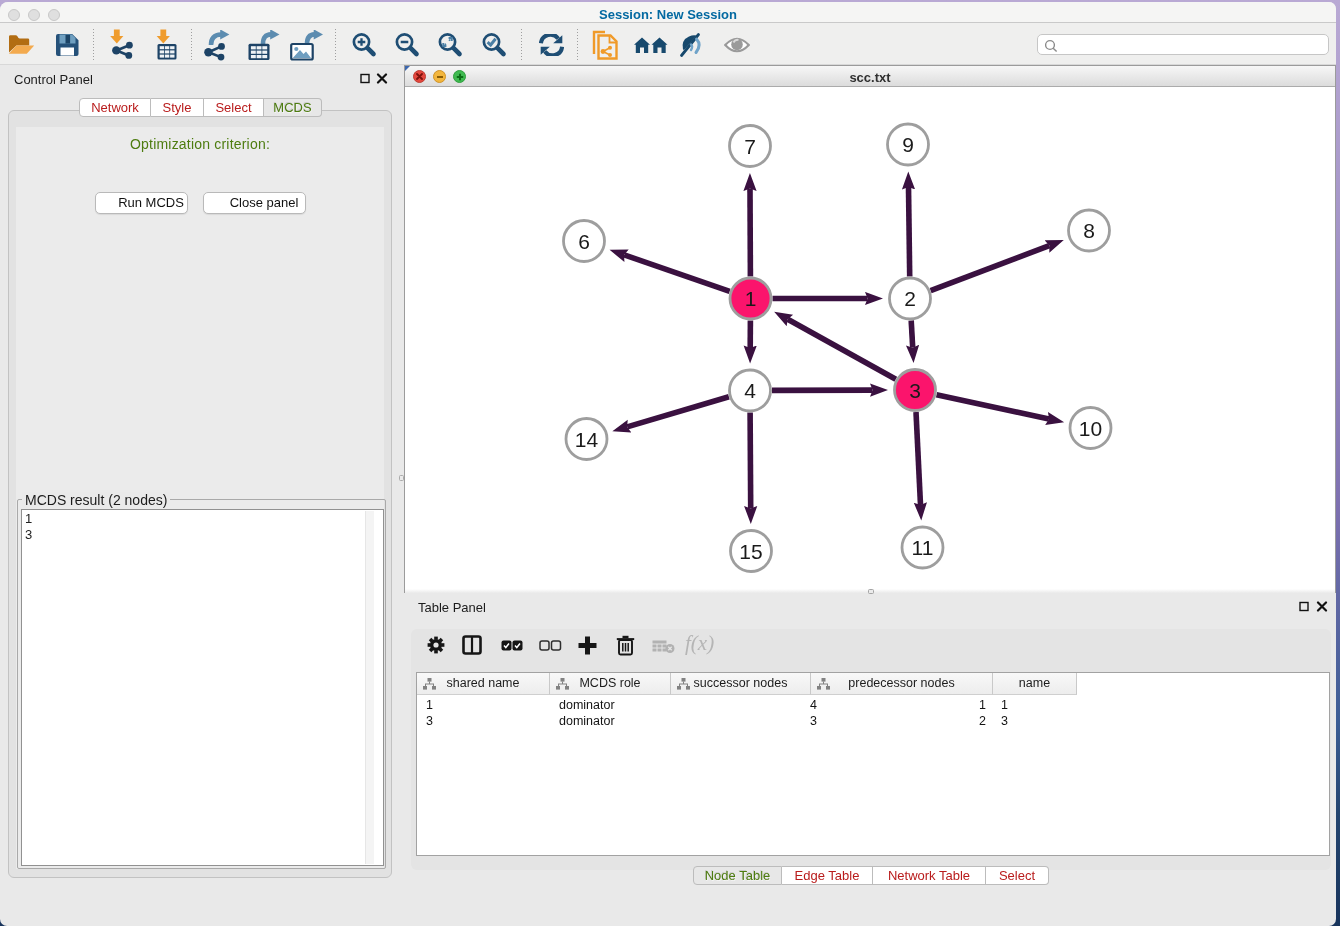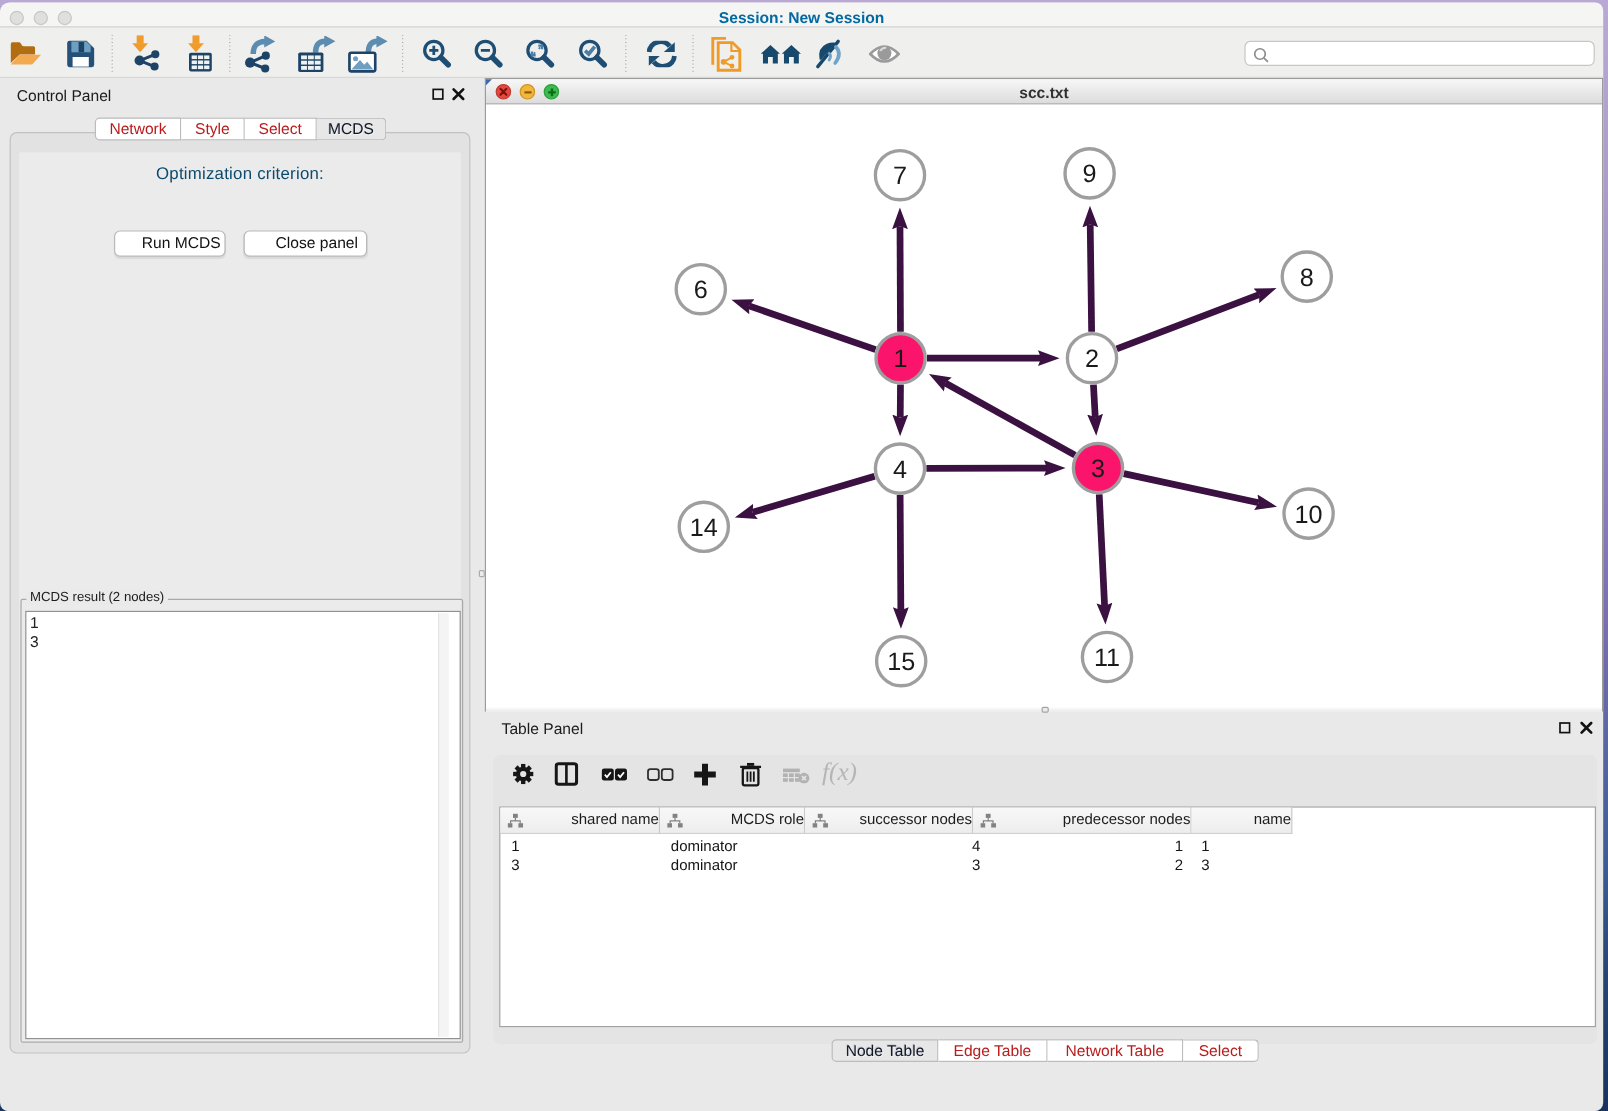--- a/index.html
+++ b/index.html
@@ -21,44 +21,44 @@
 #toolbar { position:absolute; left:0; top:23px; width:1336px; height:42px; background:#efefee; border-bottom:1px solid #d8d8d8; }
 .sep { position:absolute; top:6px; height:31px; width:1px; background-image:linear-gradient(#9f9f9f 33%, rgba(0,0,0,0) 0%); background-size:1px 3px; }
 #searchbox { position:absolute; left:1037px; top:11px; width:292px; height:21px; background:#fff; border:1px solid #c6c6c6; border-radius:5px; }
 
 
 #cp-title { position:absolute; left:14px; top:72px; font-size:13px; color:#1c1c1c; }
 #cp-tabs { position:absolute; left:79px; top:98px; height:19px; display:flex; z-index:3; }
 .tab { height:19px; font-size:13px; color:#b91c1c; background:#fff; border:1px solid #bcbcbc; border-left:none; text-align:center; line-height:18px; }
 .tab.first { border-left:1px solid #bcbcbc; border-radius:4px 0 0 4px; }
 .tab.last { border-radius:0 4px 4px 0; }
-.tab.selgray { background:#e7e7e7; color:#0f172a; text-shadow:-0.6px -0.6px 0 #cccccc, 0.6px 0.6px 0 #f5f5f5; }
+.tab.selgray { background:#e7e7e7; color:#4d7c0f; text-shadow:-0.6px -0.6px 0 #cccccc, 0.6px 0.6px 0 #f5f5f5; }
 #cp-outer { position:absolute; left:8px; top:110px; width:384px; height:768px; border:1px solid #c2c2c2; border-radius:6px; background:#e2e2e2; }
 #cp-inner { position:absolute; left:16px; top:127px; width:368px; height:742px; background:#ebebeb; }
-#optlabel { position:absolute; left:0px; top:136px; width:400px; text-align:center; font-size:14px; letter-spacing:0.2px; color:#0c4a6e; }
+#optlabel { position:absolute; left:0px; top:136px; width:400px; text-align:center; font-size:14px; letter-spacing:0.2px; color:#4d7c0f; }
 #combo { position:absolute; left:44px; top:160px; width:310px; height:21px; background:#fff; border:1px solid #b9b9b9; border-radius:5px; font-size:14px; color:#111; line-height:19px; padding-left:12px; box-shadow:0 1px 1px rgba(0,0,0,0.08); }
 .btn { position:absolute; height:22px; background:#fff; border:1px solid #b9b9b9; border-radius:5px; font-size:13px; color:#111; text-align:center; line-height:20px; box-shadow:0 1px 1px rgba(0,0,0,0.08);padding-left:19px; }
 #fieldset { position:absolute; left:17px; top:499px; width:369px; height:370px; border:1px solid #a9a9a9; border-radius:2px; }
-#fieldlegend { position:absolute; left:4px; top:-8px; background:#eaeaea; padding:0 3px; font-size:11px; color:#1c1c1c; }
+#fieldlegend { position:absolute; left:4px; top:-8px; background:#eaeaea; padding:0 3px; font-size:14px; color:#1c1c1c; }
 #resultbox { position:absolute; left:3px; top:9px; width:363px; height:357px; background:#fff; border:1px solid #919191; font-size:13px; color:#222; padding:1px 0 0 3px; line-height:15.5px; }
 #resultscroll { position:absolute; right:9px; top:1px; bottom:1px; width:9px; background:#f4f4f4; border-left:1px solid #e6e6e6; }
 
 
 #frame { position:absolute; left:404px; top:65px; width:932px; height:528px; border:1px solid #9b9b9b; border-bottom:none; background:#fff; }
 #frame-tb { position:absolute; left:0; top:0; width:930px; height:21px; background:linear-gradient(#f7f7f7,#dcdcdc); border-bottom:1px solid #ababab; }
 #frame-title { position:absolute; width:100%; text-align:center; top:4px; font-size:13px; font-weight:bold; color:#303030; }
 .wbtn { position:absolute; top:4px; width:13px; height:13px; border-radius:50%; }
 
 
 #tp-title { position:absolute; left:418px; top:600px; font-size:13px; color:#1c1c1c; }
 #tp-outer { position:absolute; left:411px; top:629px; width:920px; height:241px; background:#e4e4e4; border-radius:6px; }
 #tp-toolbar { position:absolute; left:417px; top:624px; width:913px; height:41px; }
 #tableview { position:absolute; left:416px; top:672px; width:914px; height:184px; background:#fff; border:1px solid #a2a2a2; }
 .th { position:absolute; top:0px; height:22px; background:linear-gradient(#f8f8f8,#ededed); border-right:1px solid #c9c9c9; border-bottom:1px solid #cfcfcf; font-size:12.5px; color:#1c1c1c; }
-.th .lbl { position:absolute; top:3px; width:100%; text-align:right; }
+.th .lbl { position:absolute; top:3px; width:100%; text-align:center; }
 .cell { position:absolute; font-size:12.5px; color:#141414; }
 #tp-tabs { position:absolute; left:693px; top:866px; height:20px; display:flex; }
 #statusbar { position:absolute; left:0; top:887px; width:1336px; height:38px; border-top:1px solid #d2d2d2; background:#ececec; }
 #listbtn { position:absolute; left:10px; top:12px; width:29px; height:20px; background:#fdfdfd; border:1px solid #a6a6a6; border-radius:2px; }
 #membtn { position:absolute; right:8px; top:10px; width:74px; height:23px; background:#f4f4f4; border:1px solid #b2b2b2; font-size:13px; color:#111; padding-left:7px; line-height:21px; white-space:nowrap; font-size:12.5px; }
 </style>
 </head>
 <body>
 <div id="win">
     <div id="wrap" style="position:absolute; left:0; top:-2px; width:1336px; height:928px;">

